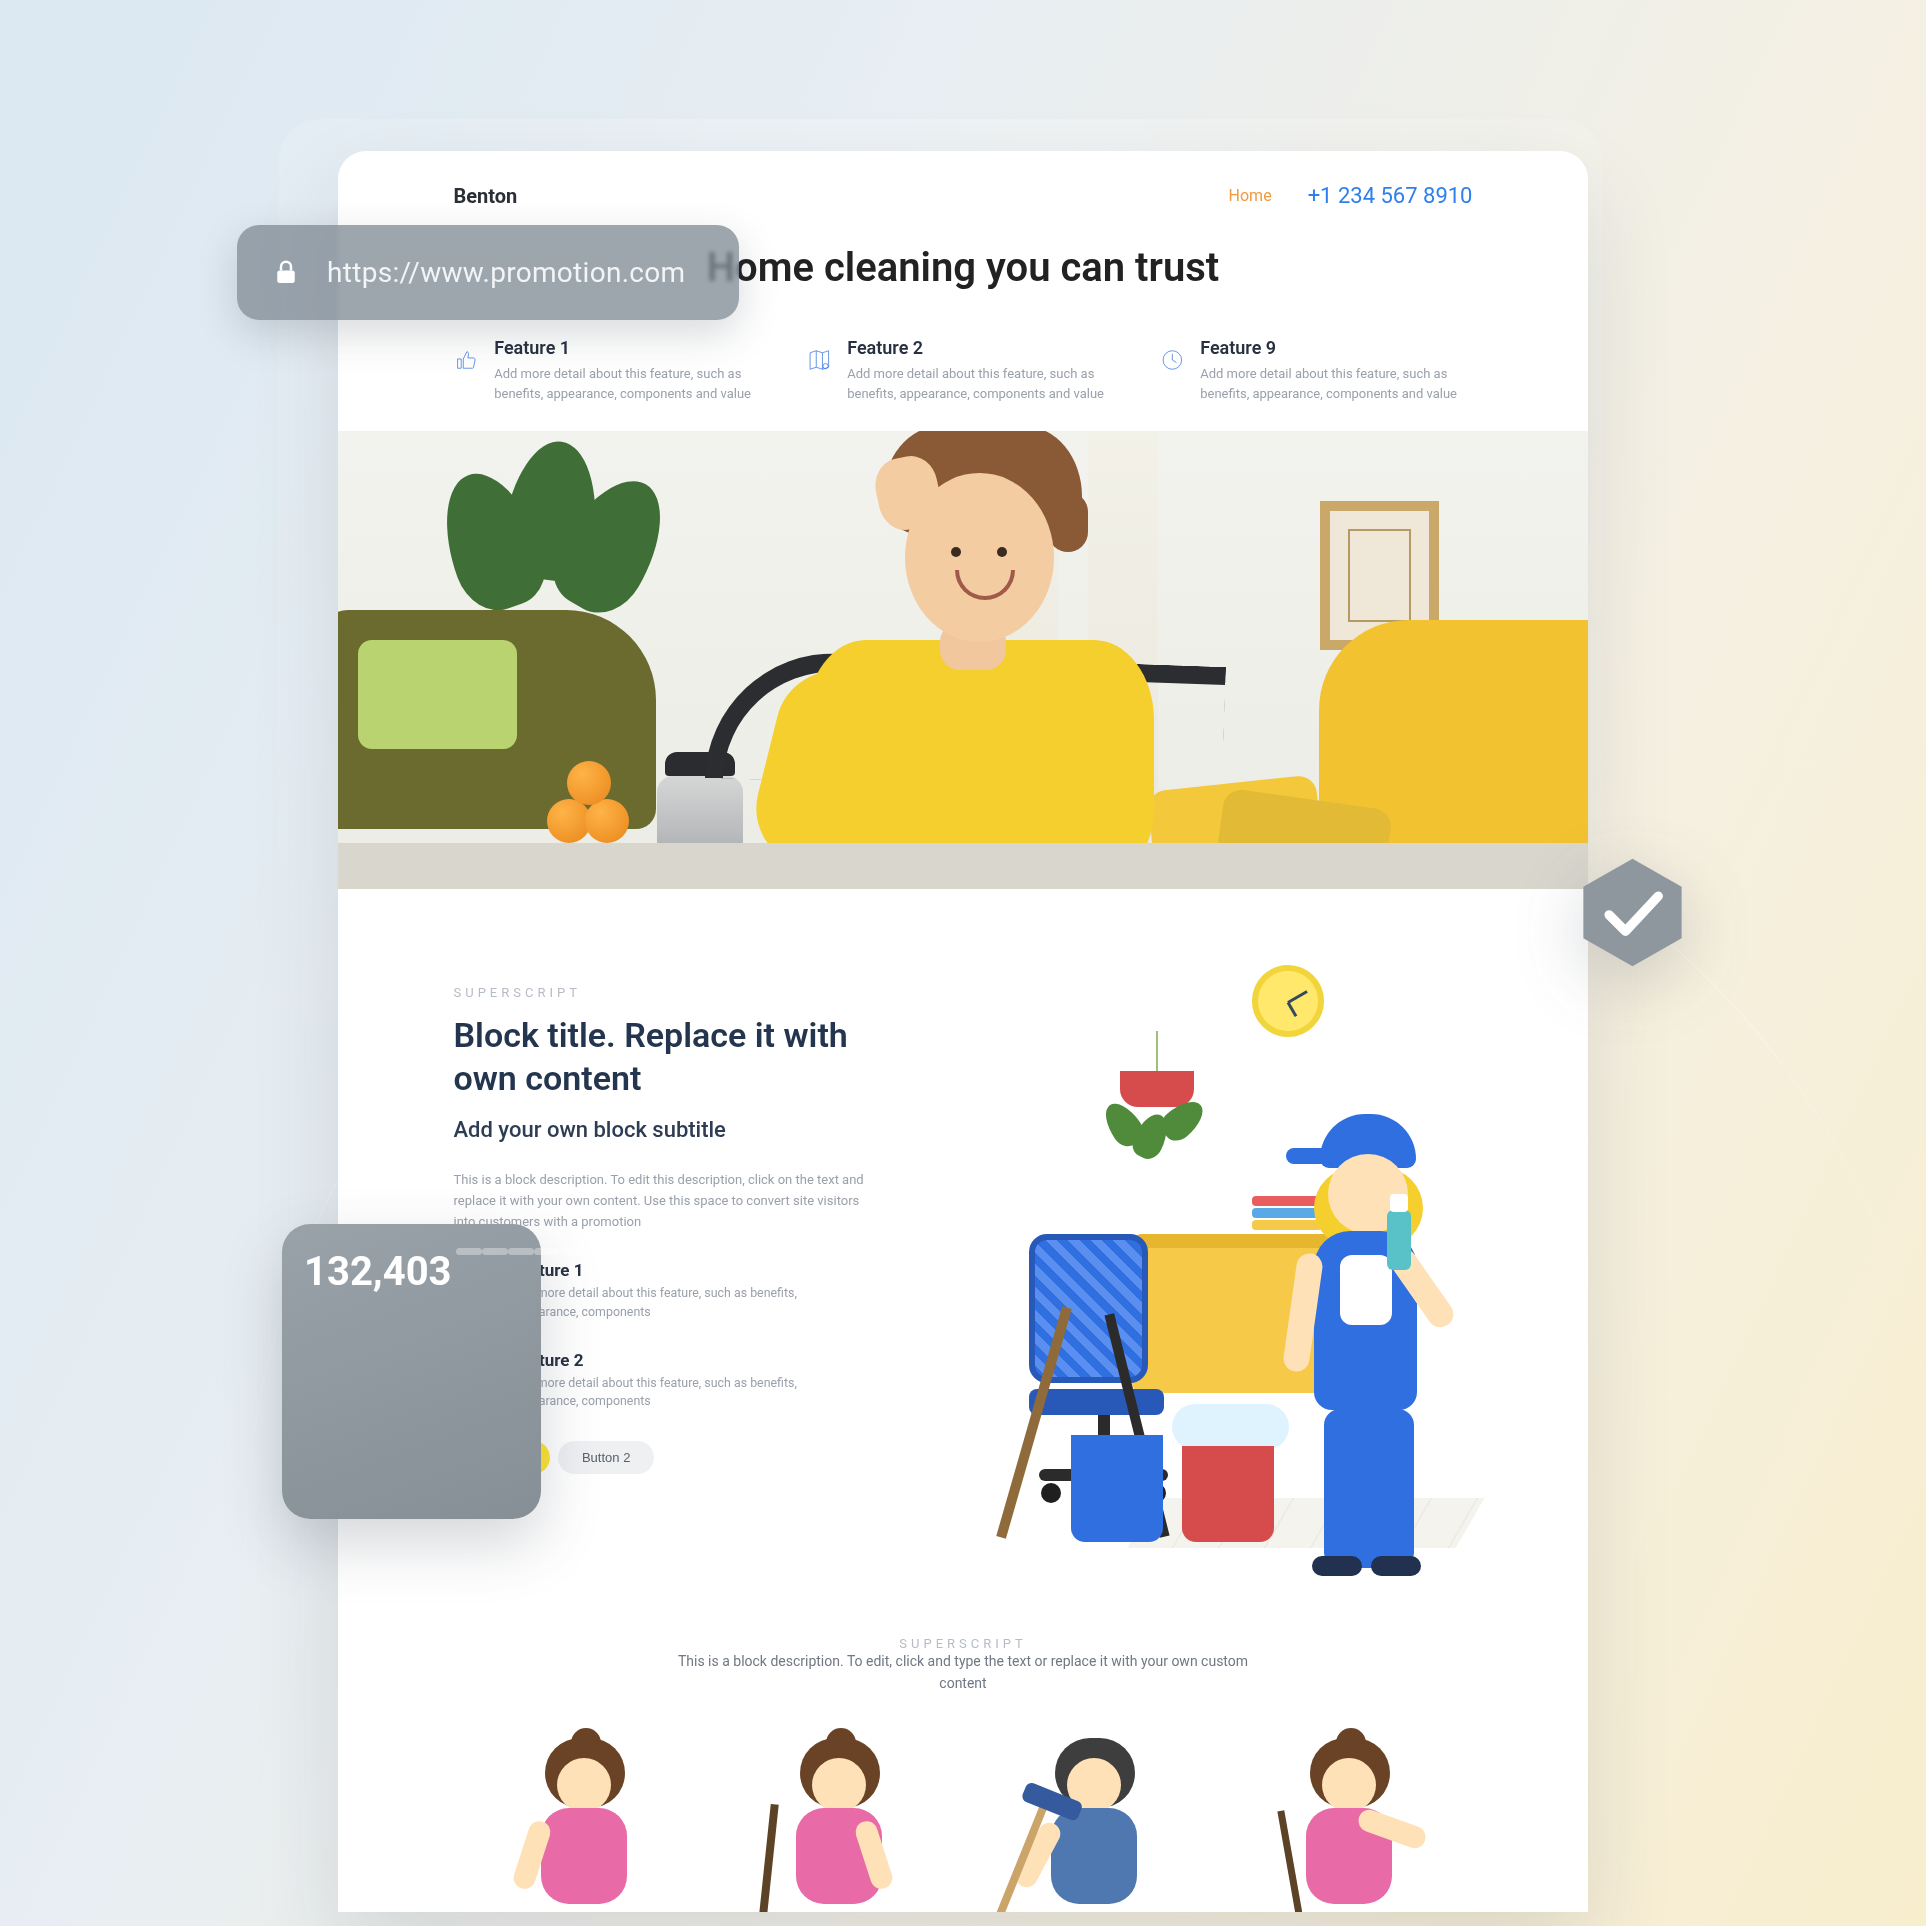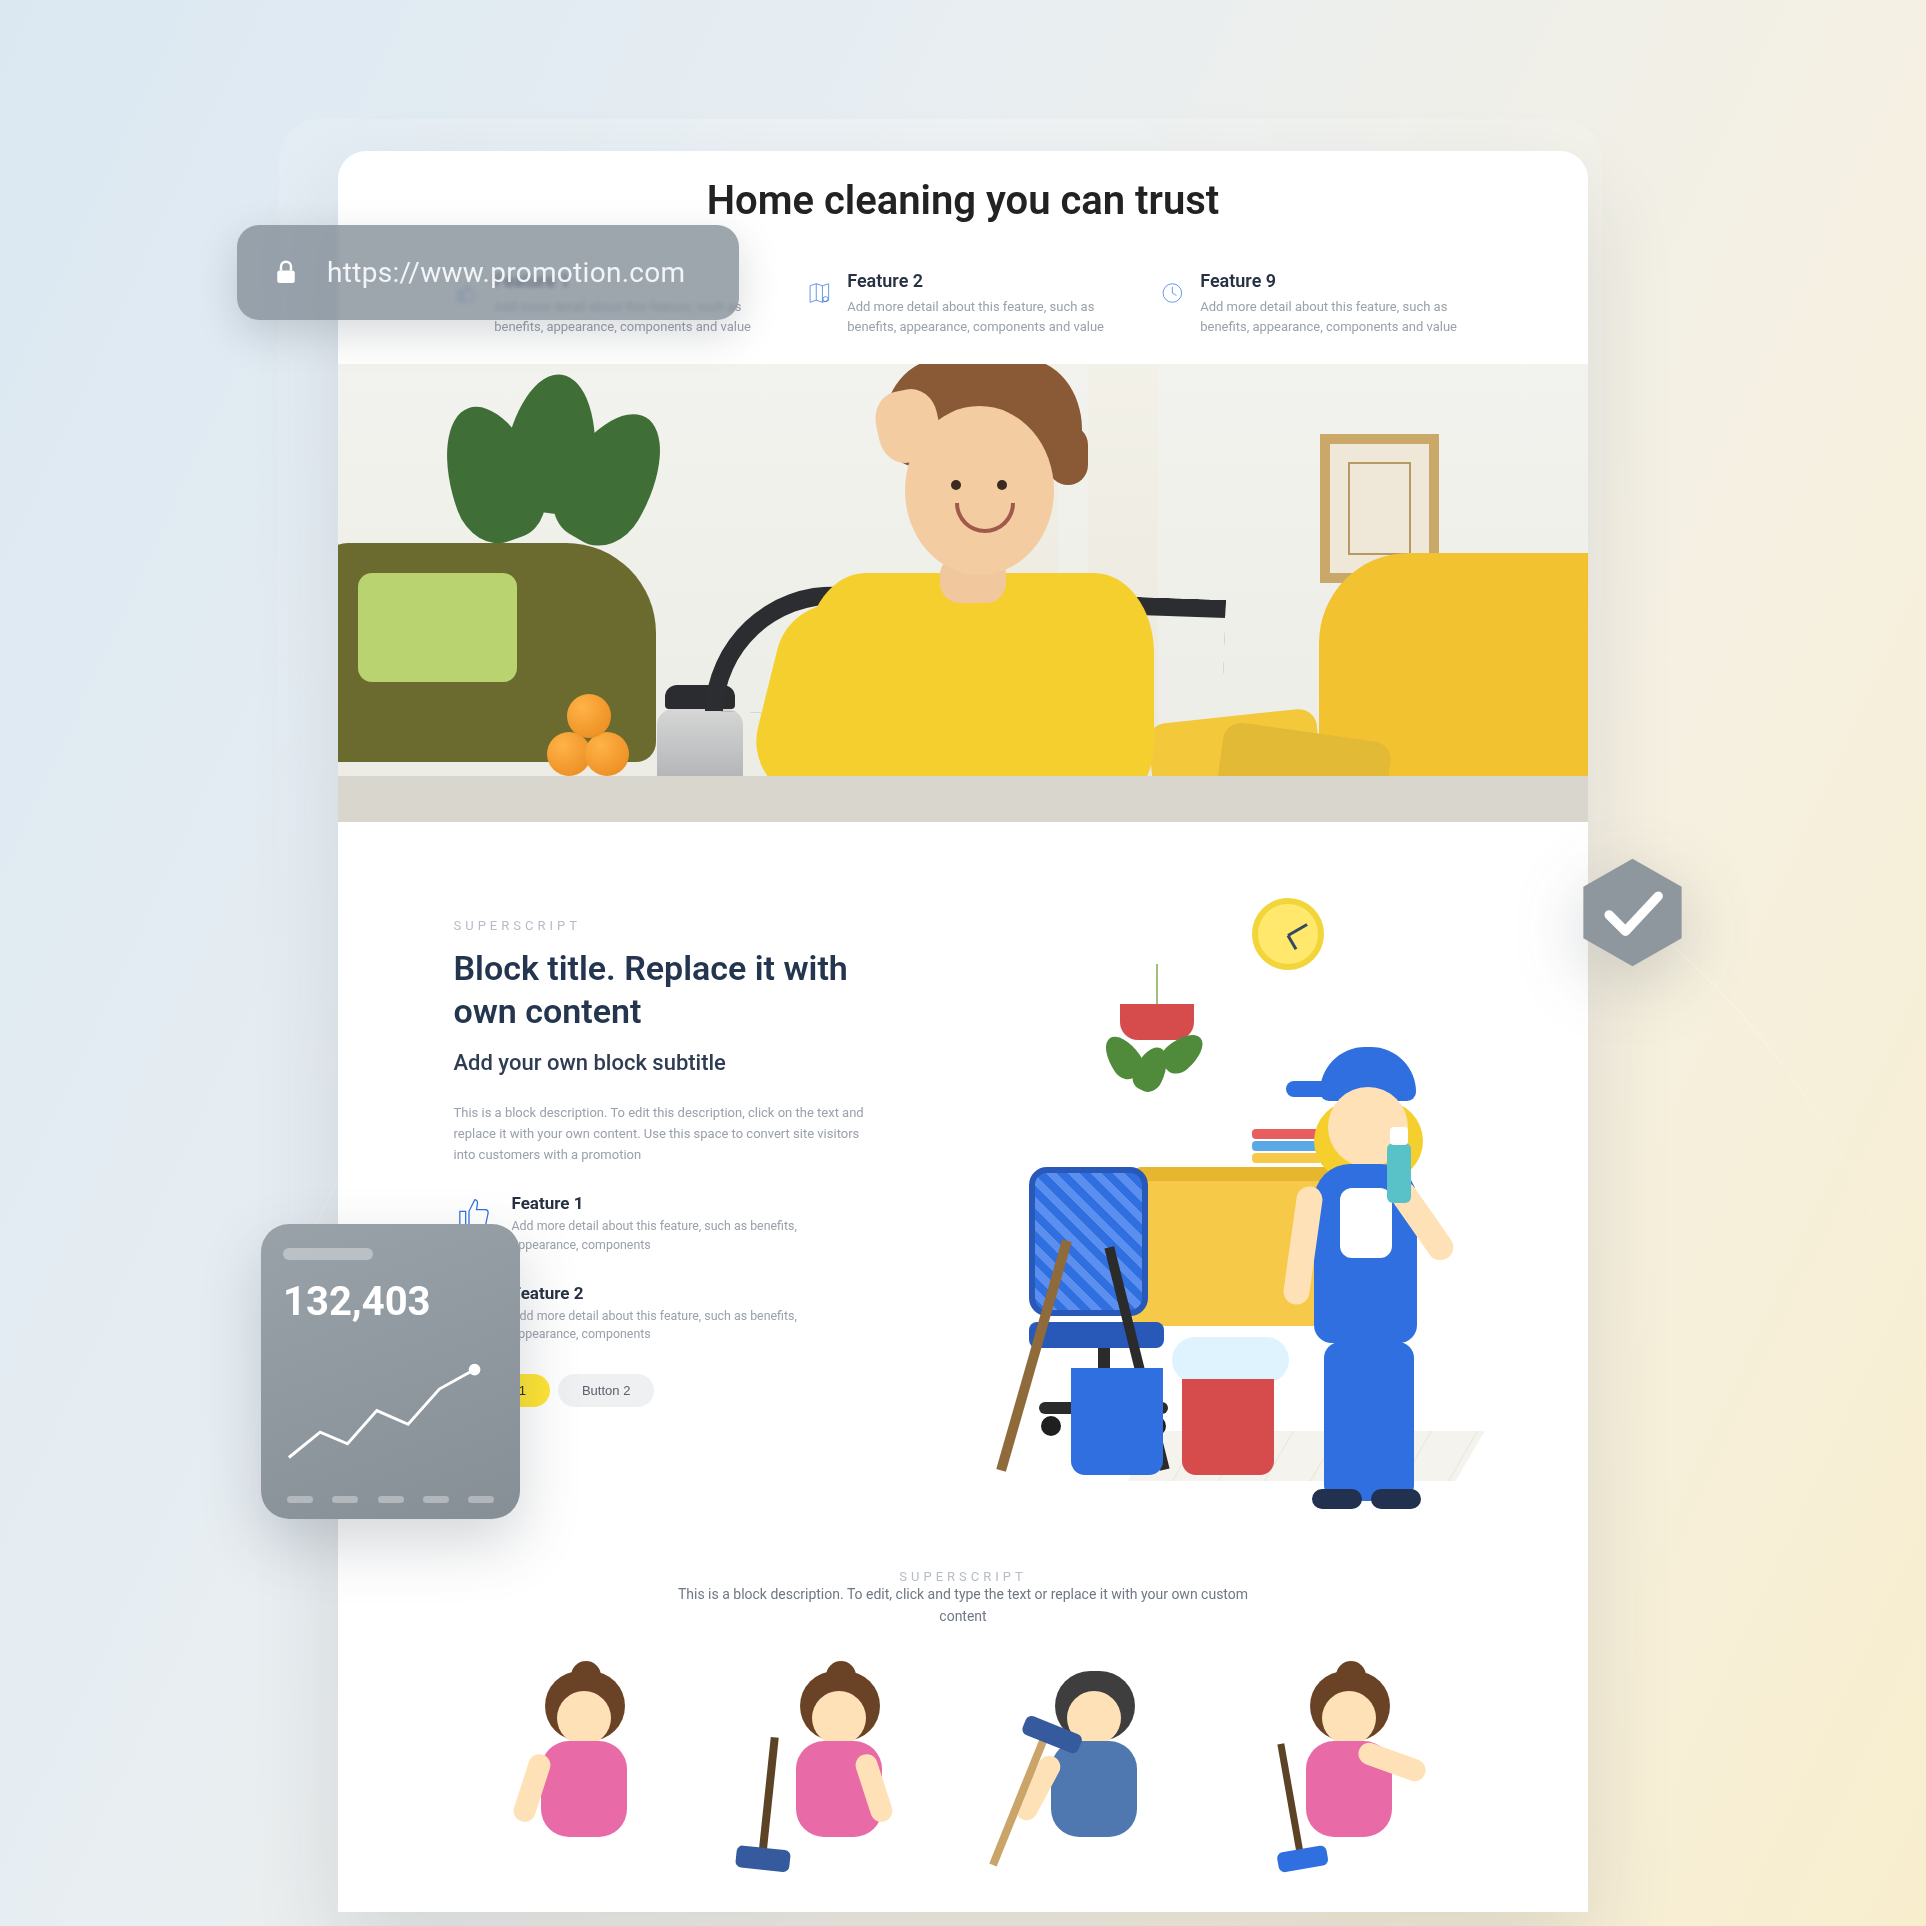--- a/index.html
+++ b/index.html
@@ -32,28 +32,28 @@
     padding: 0 34px;
     color: #f2f5f7;
     box-shadow: 0 14px 40px rgba(40,50,60,.18);
     z-index: 30;
   }
   .url-pill .lock svg { width: 30px; height: 30px; display:block; }
   .url-pill .txt { font-size: 28px; letter-spacing: 0.3px; }
 
   
   .stats-card {
-    position: absolute; top: 1224px; left: 261px;
+    position: absolute; top: 1224px; left: 282px;
     width: 259px; height: 295px;
     background: linear-gradient(160deg,#9aa2a9 0%,#868e96 100%);
     border-radius: 28px;
     box-shadow: 0 24px 60px rgba(60,70,80,.22);
     color: #fff; padding: 24px 22px 14px;
     z-index: 30;
-    display:flex; flex-direction:column;
+    display:flex; flex-direction:row;
   }
   .stats-card .bar { width: 90px; height: 12px; border-radius: 6px; background: rgba(255,255,255,.35); margin-bottom: 18px; }
   .stats-card .num { font-size: 40px; font-weight: 700; }
   .stats-card svg.spark { flex: 1; width: 100%; margin-top: 8px; }
   .stats-card .axis { display:flex; justify-content:space-between; padding:0 4px 2px; }
   .stats-card .axis span { width:26px; height:7px; border-radius:4px; background: rgba(255,255,255,.35); }
 
   
   .check-badge {
     position: absolute; top: 854px; left: 1574px;
@@ -273,20 +273,27 @@
 
 <div class="check-badge">
   <svg viewBox="0 0 100 100">
     <polygon points="50,4 92,28 92,72 50,96 8,72 8,28" fill="#8f979e" rx="14"></polygon>
     <polyline points="30,52 44,66 72,36" fill="none" stroke="#fff" stroke-width="8" stroke-linecap="round" stroke-linejoin="round"></polyline>
   </svg>
 </div>
 
 <div class="site">
   <div class="wrap">
+    <div class="topbar">
+      <div class="brand">Benton</div>
+      <div class="nav">
+        <a class="home">Home</a>
+        <span class="phone">+1 234 567 8910</span>
+      </div>
+    </div>
 
     <h1 class="hero-title">Home cleaning you can trust</h1>
 
     <div class="features">
       <div class="feat">
         <span class="icn">
           <svg viewBox="0 0 48 48">
               <path d="M14 22v18H7V22h7zm4 18V22l7-14c2 0 4 2 3 6l-1 6h11c2 0 3 2 3 4l-3 14c0 2-2 2-3 2H18z"></path>
             </svg>
         </span>

